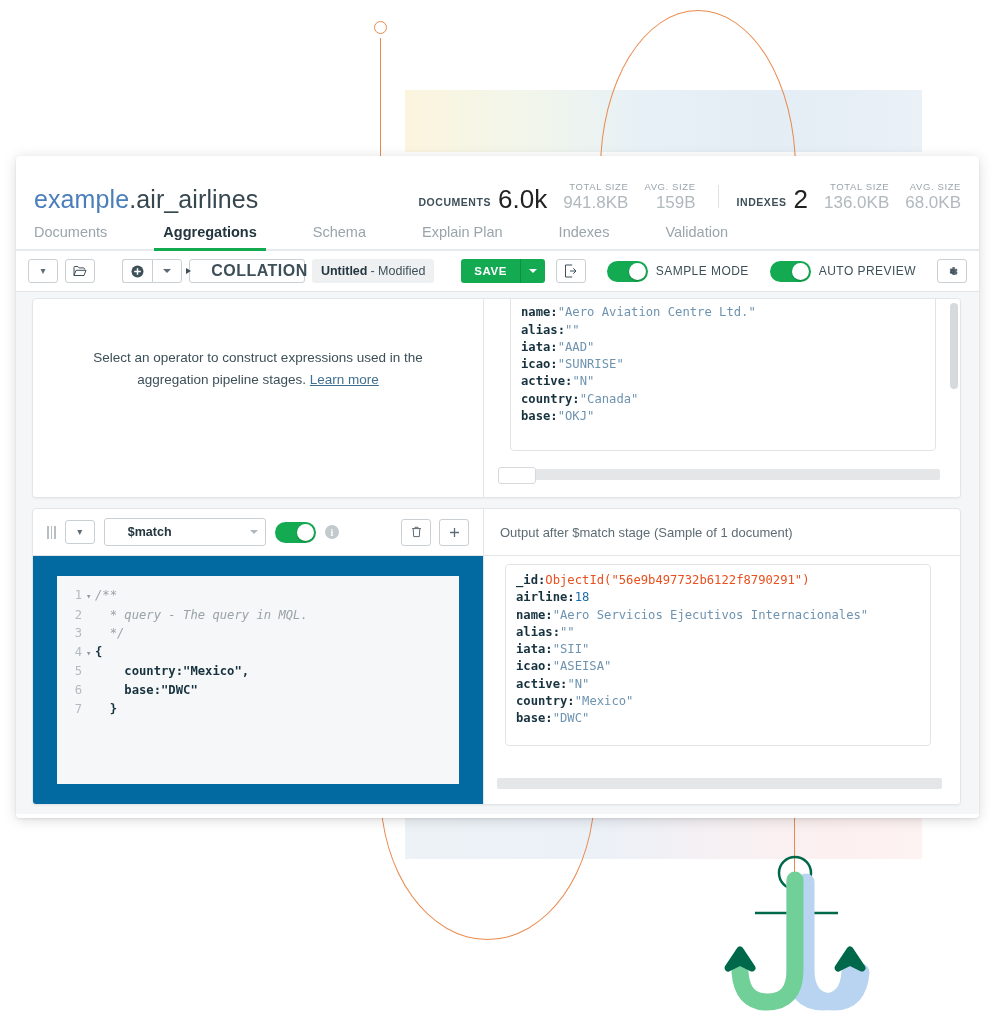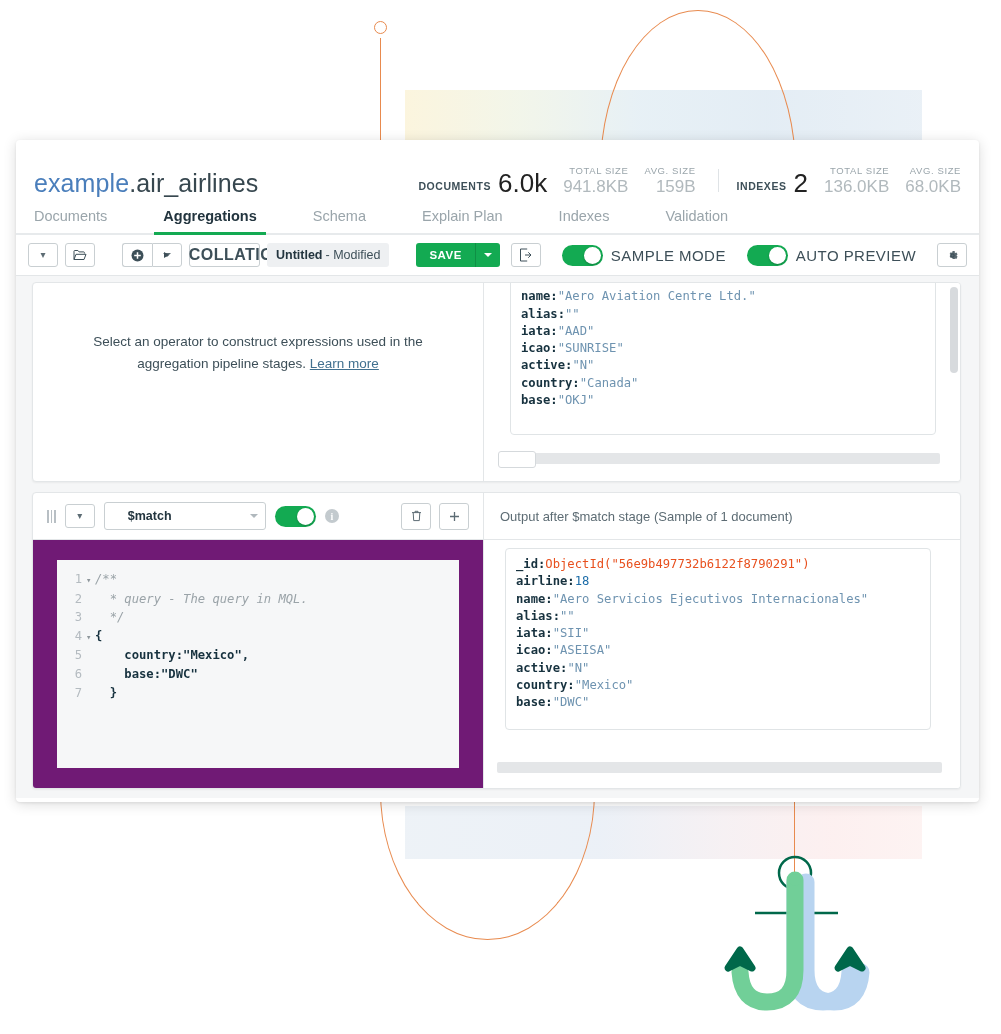--- a/index.html
+++ b/index.html
@@ -57,21 +57,21 @@
   .orange-line-2 {
     left: 794px; top: 790px; width: 1.4px; height: 85px;
     background: #e88a4e;
   }
 
   .anchor-wrap { left: 690px; top: 850px; width: 220px; height: 180px; }
 
   
   .window {
     position: absolute;
-    left: 16px; top: 140px;
+    left: 16px; top: 156px;
     width: 963px; height: 662px;
     background: #ffffff;
     border-radius: 4px;
     box-shadow: 0 2px 14px rgba(0,0,0,.14), 0 1px 3px rgba(0,0,0,.08);
     overflow: hidden;
     z-index: 5;
   }
 
   
   .app-header {
@@ -165,21 +165,21 @@
   .toggle-wrap { display:flex; align-items:center; gap: 8px; margin-left: 14px; }
   .toggle {
     width: 41px; height: 21px; border-radius: 11px; background: #13aa52;
     position: relative; cursor: pointer; flex: none;
   }
   .toggle .knob {
     position:absolute; top:2px; right:2px; width:17px; height:17px;
     background:#fff; border-radius:50%; box-shadow: 0 1px 2px rgba(0,0,0,.25);
   }
   .toggle-label {
-    font-size: 15px; color: #3d4f58; letter-spacing: .45px; white-space: nowrap;
+    font-size: 12px; color: #3d4f58; letter-spacing: .45px; white-space: nowrap;
   }
   .gear-btn { margin-left: 14px; width: 28px; height: 24px; }
 
   
   .stage-area { position: relative; height: 522px; background: #f5f6f7; }
 
   .stage-card {
     position: absolute; background: #fff;
     border: 1px solid #e3e6e8; border-radius: 4px;
     box-shadow: 0 1px 2px rgba(0,0,0,.05);
@@ -253,21 +253,21 @@
     cursor:pointer; color:#5d6c74; font-size: 12px;
   }
   .stage-head-right {
     flex: 1; display:flex; align-items:center; padding: 0 16px; height:100%;
     font-size: 13px; color: #5d6c74;
   }
 
   .stage-body { flex:1; display:flex; }
   .editor-pane {
     width: 451px; box-sizing:border-box; border-right:1px solid #e3e6e8;
-    padding: 20px 24px; background:#701a75;
+    padding: 20px 24px; background:#0369a1;
   }
   .editor {
     background: #f6f7f8; height: 100%; box-sizing:border-box;
     font-family: "DejaVu Sans Mono", monospace; font-size: 12.2px; line-height: 18.6px;
     padding: 10px 8px; color: #1b2b33; white-space: pre; overflow:hidden;
   }
   .ln { color:#b4bbc0; display:inline-block; width: 17px; text-align:right; margin-right:4px; }
   .fold { color:#8e979c; display:inline-block; width: 9px; font-size:9px; }
   .cmt { color:#9aa3a8; font-style: italic; }
   .ekey { font-weight:bold; color:#17323f; }

